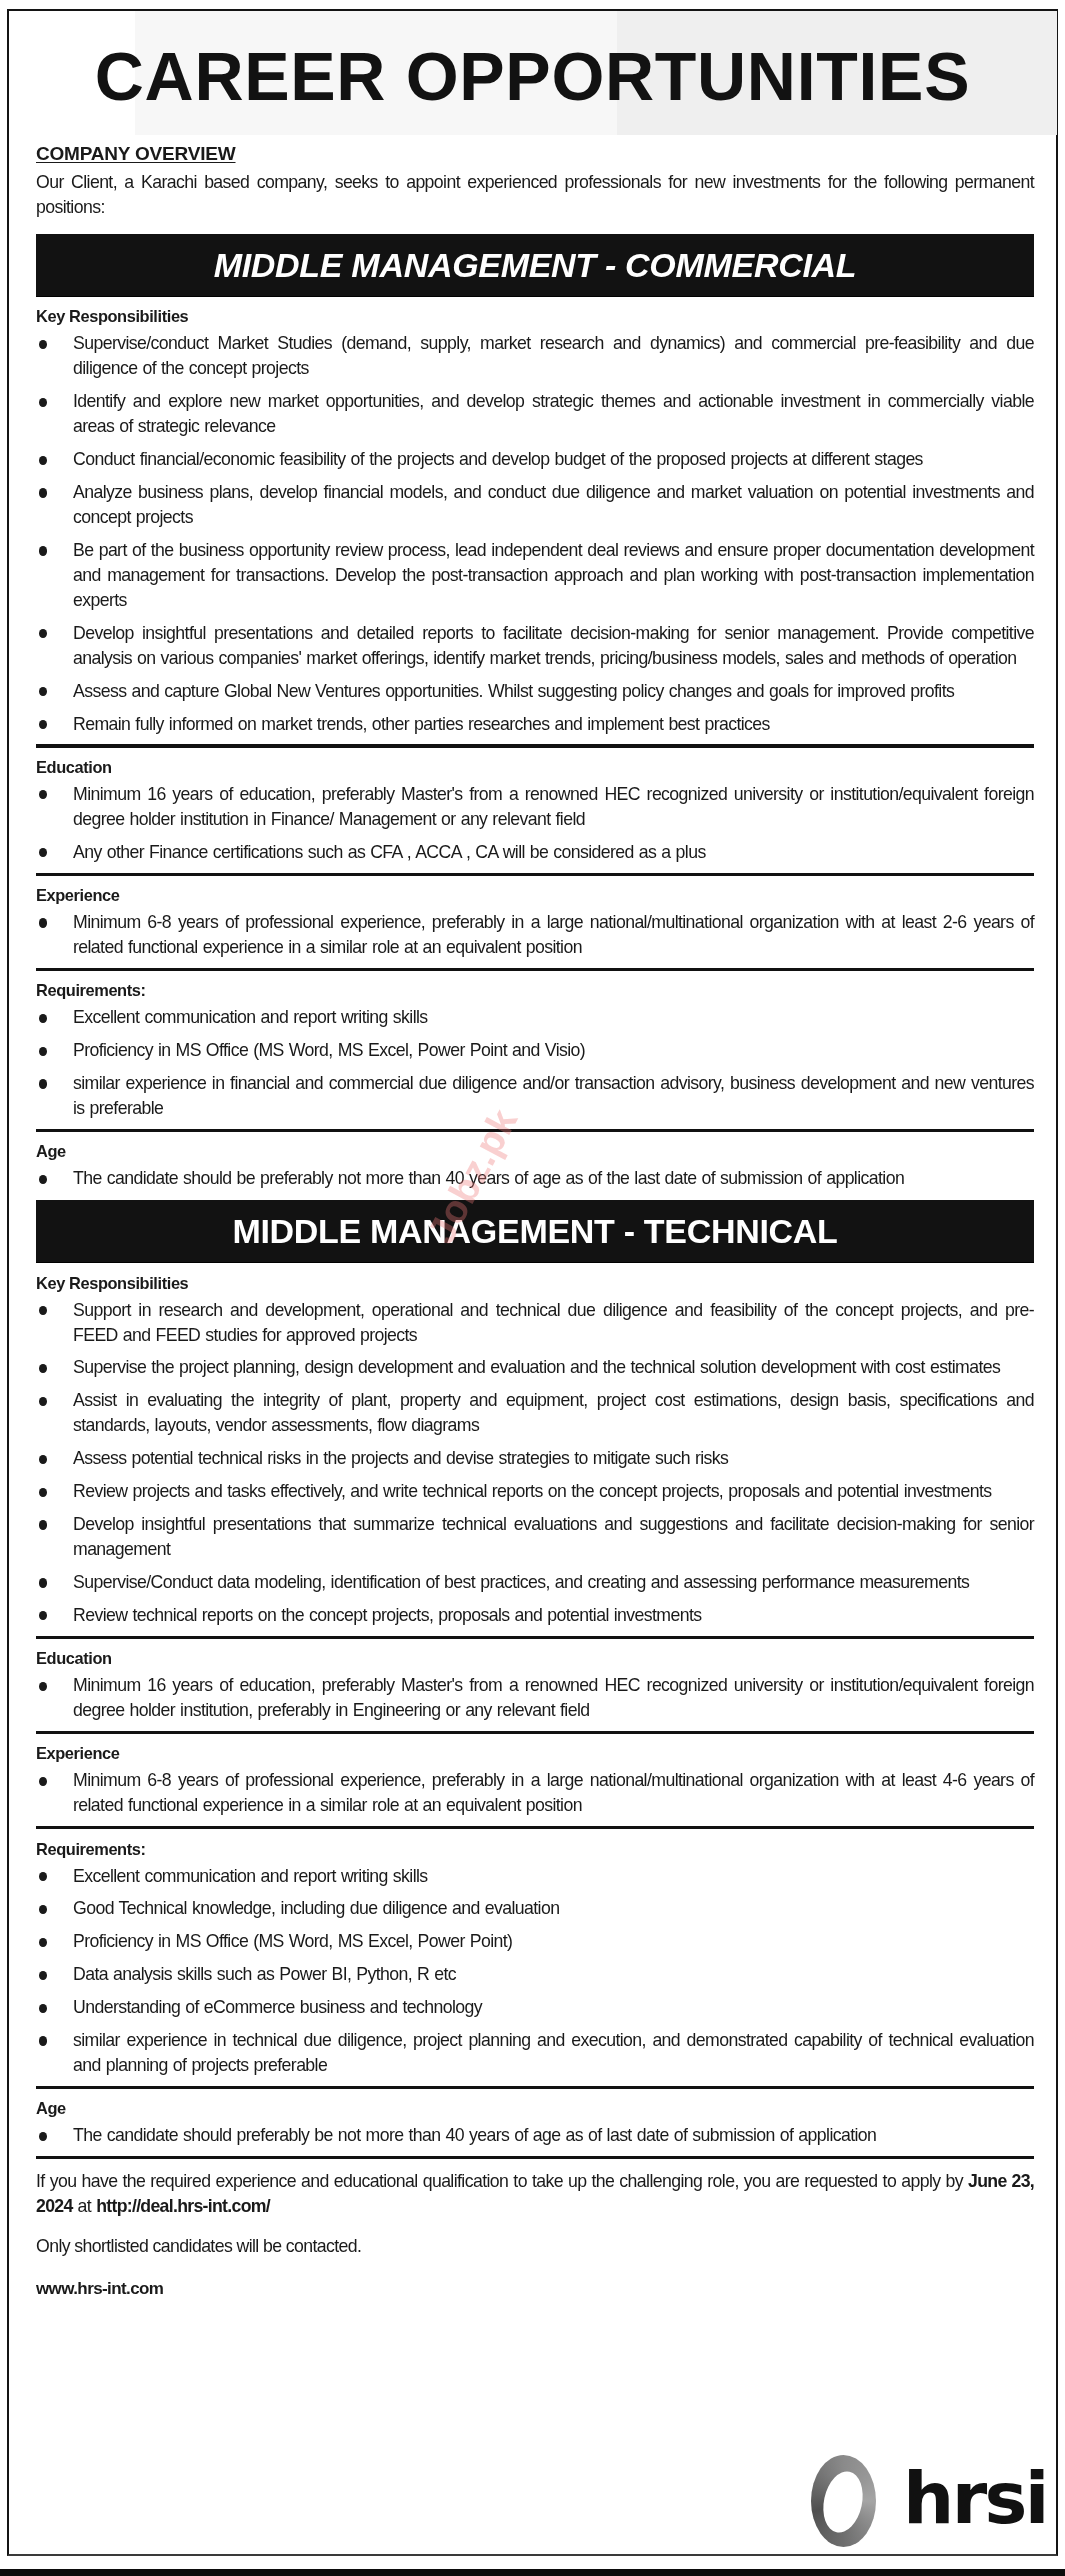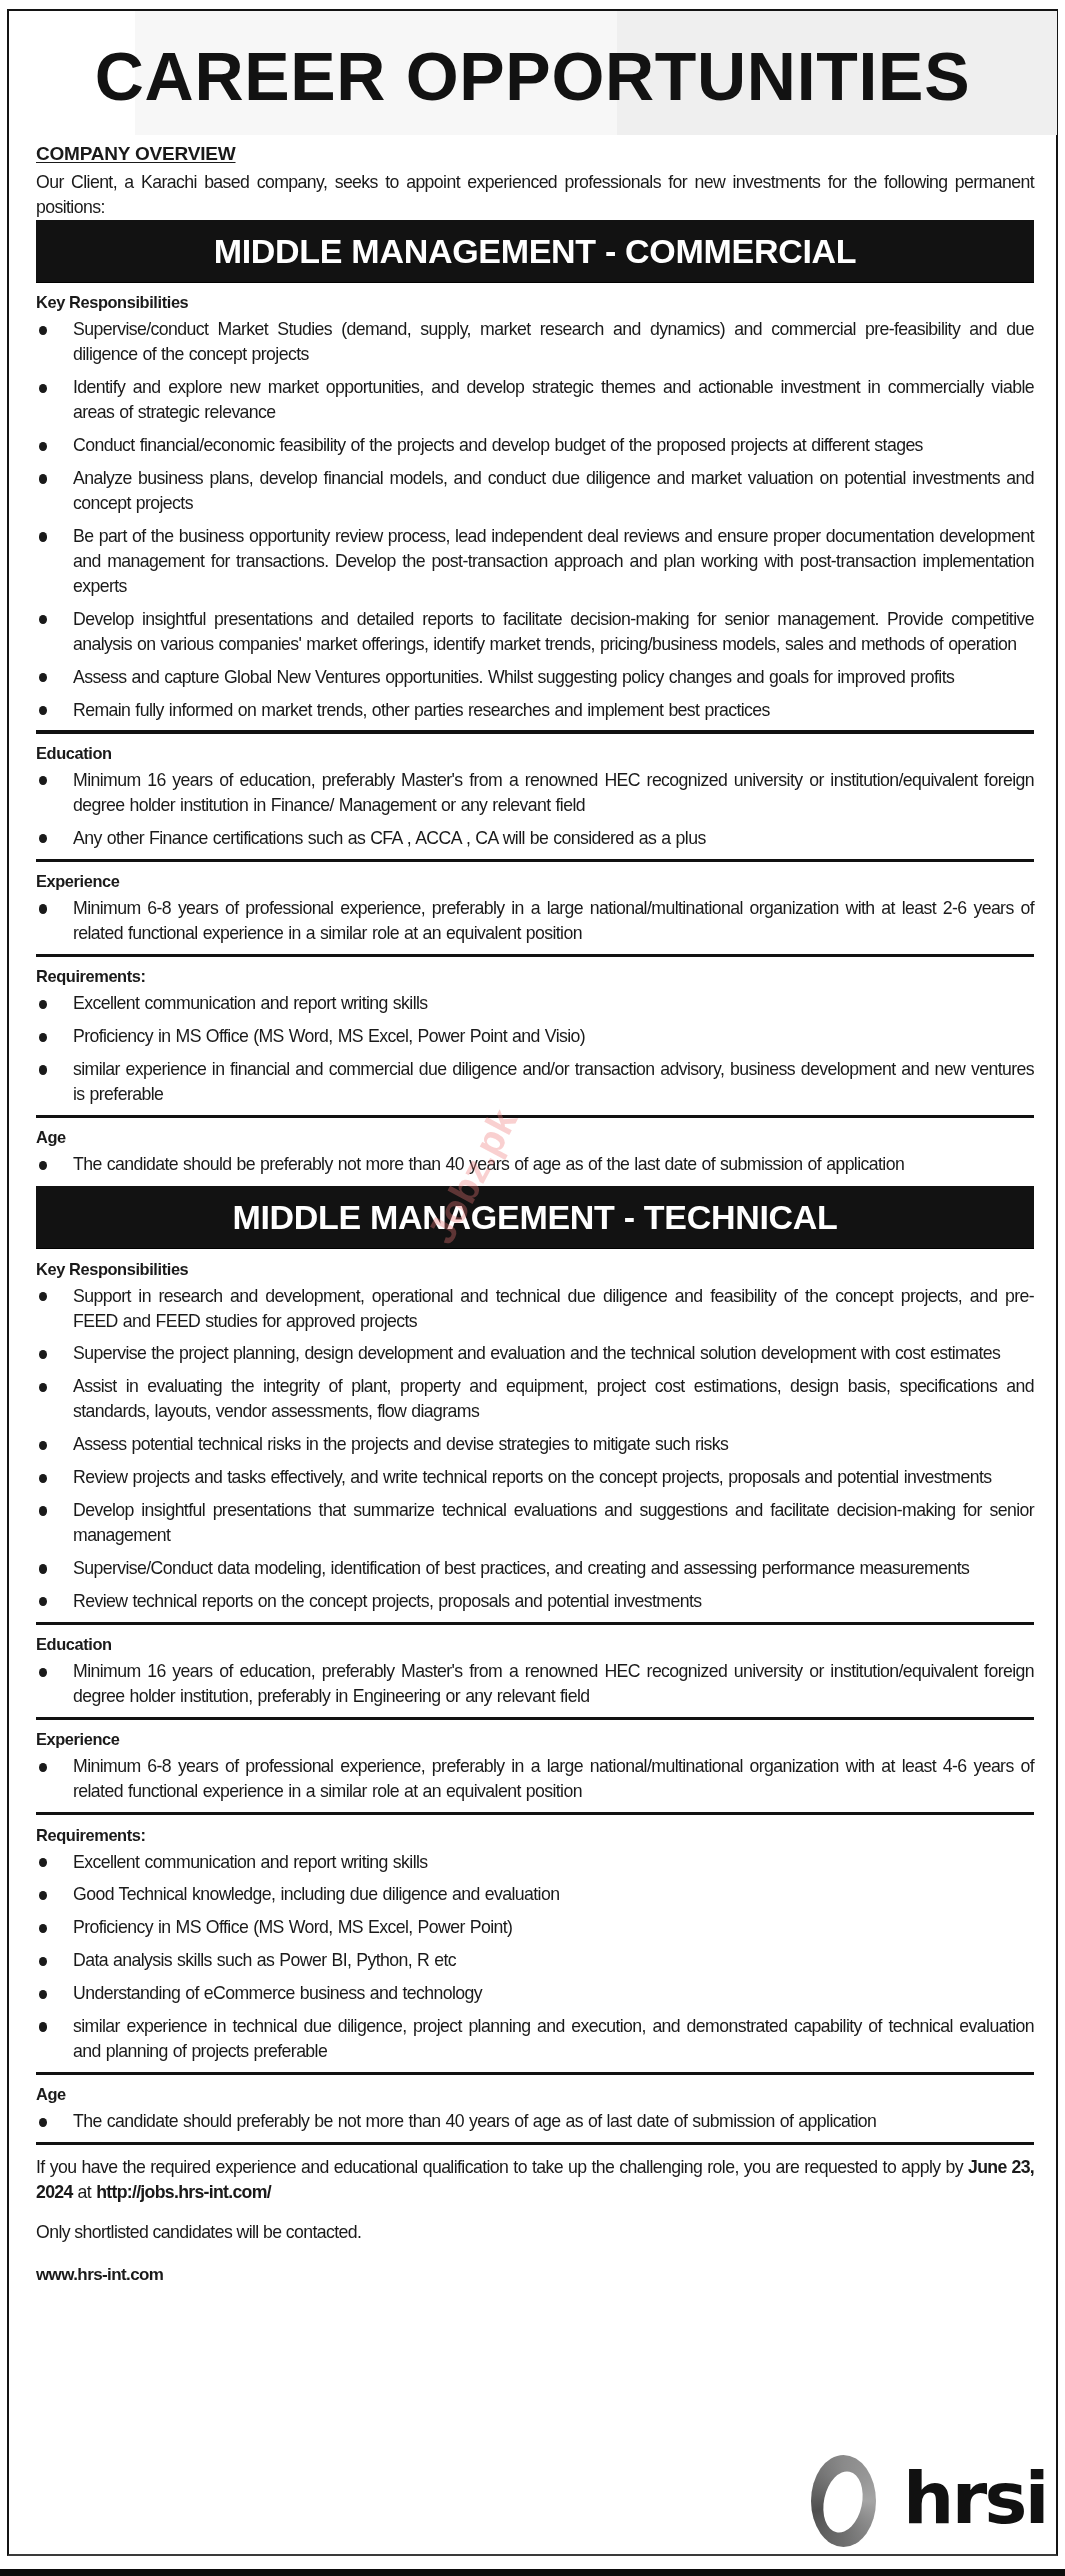--- a/index.html
+++ b/index.html
@@ -13,21 +13,21 @@
   .title { position: absolute; left: 0; top: 31px; width: 100%; text-align: center;
            font-size: 68px; font-weight: bold; color: #121212; letter-spacing: 0.7px; line-height: 1; }
   .content { position: absolute; left: 36px; top: 143px; width: 998px; }
   .overview-heading { font-size: 19px; font-weight: bold; text-decoration: underline;
                       text-underline-offset: 2px; margin: 0 0 5.2px 0; letter-spacing: -0.2px; }
   .overview-text { font-size: 17.7px; line-height: 25px; margin: 0; text-align: justify;
                    letter-spacing: -0.6px; word-spacing: 0.7px; }
   .band { background: #121212; color: #ffffff; height: 63px; display: flex; align-items: center;
           justify-content: center; font-weight: bold; font-size: 34px; letter-spacing: -0.3px;
           border-bottom: 1.3px solid #000; box-sizing: border-box; }
-  .band.b1 { margin-top: 0; }
+  .band.b1 { margin-top: 14px; font-style: italic; }
   .band.b2 { margin-top: 9.2px; }
   .section-title { font-size: 16.4px; font-weight: bold; margin: 9.2px 0 3.9px 0; letter-spacing: -0.4px; line-height: 21px; }
   ul.items { list-style: none; margin: 0; padding: 0; }
   ul.items li { position: relative; padding-left: 37px; font-size: 17.7px; line-height: 25px;
                 margin-bottom: 7.9px; text-align: justify; letter-spacing: -0.6px; word-spacing: 0.7px; }
   ul.items li .dot { position: absolute; left: 3.3px; top: 8.5px; width: 7.9px; height: 9.2px;
                      border-radius: 50%; background: #1a1a1a; }
   .rule { height: 3.3px; background: #111; margin: 1.3px 0 0 0; }
   .closing { font-size: 17.7px; line-height: 25px; letter-spacing: -0.6px; text-align: justify;
              margin: 9.2px 0 0 0; word-spacing: 0.7px; }
@@ -161,21 +161,21 @@
   <div class="rule"></div>
 
   <div>
     <div class="section-title">Age</div>
     <ul class="items">
       <li><span class="dot"></span><span>The candidate should preferably be not more than 40 years of age as of last date of submission of application</span></li>
     </ul>
   </div>
   <div class="rule"></div>
 
-  <p class="closing"><span>If you have the required experience and educational qualification to take up the challenging role, you are requested to apply by </span><b>June 23, 2024</b><span> at </span><b>http://jobs.hrs-int.com/</b></p>
+  <p class="closing"><span>If you have the required experience and educational qualification to take up the challenging role, you are requested to apply by </span><b>June 23, 2024</b><span> at </span><b>http://deal.hrs-int.com/</b></p>
   <div class="shortlist">Only shortlisted candidates will be contacted.</div>
   <div class="website">www.hrs-int.com</div>
 </div>
 
 <div class="logo">
   <div class="logo-ring"></div>
   <div class="logo-text">hrsi</div>
 </div>
 
 <div class="watermark">Jobz.pk</div>

